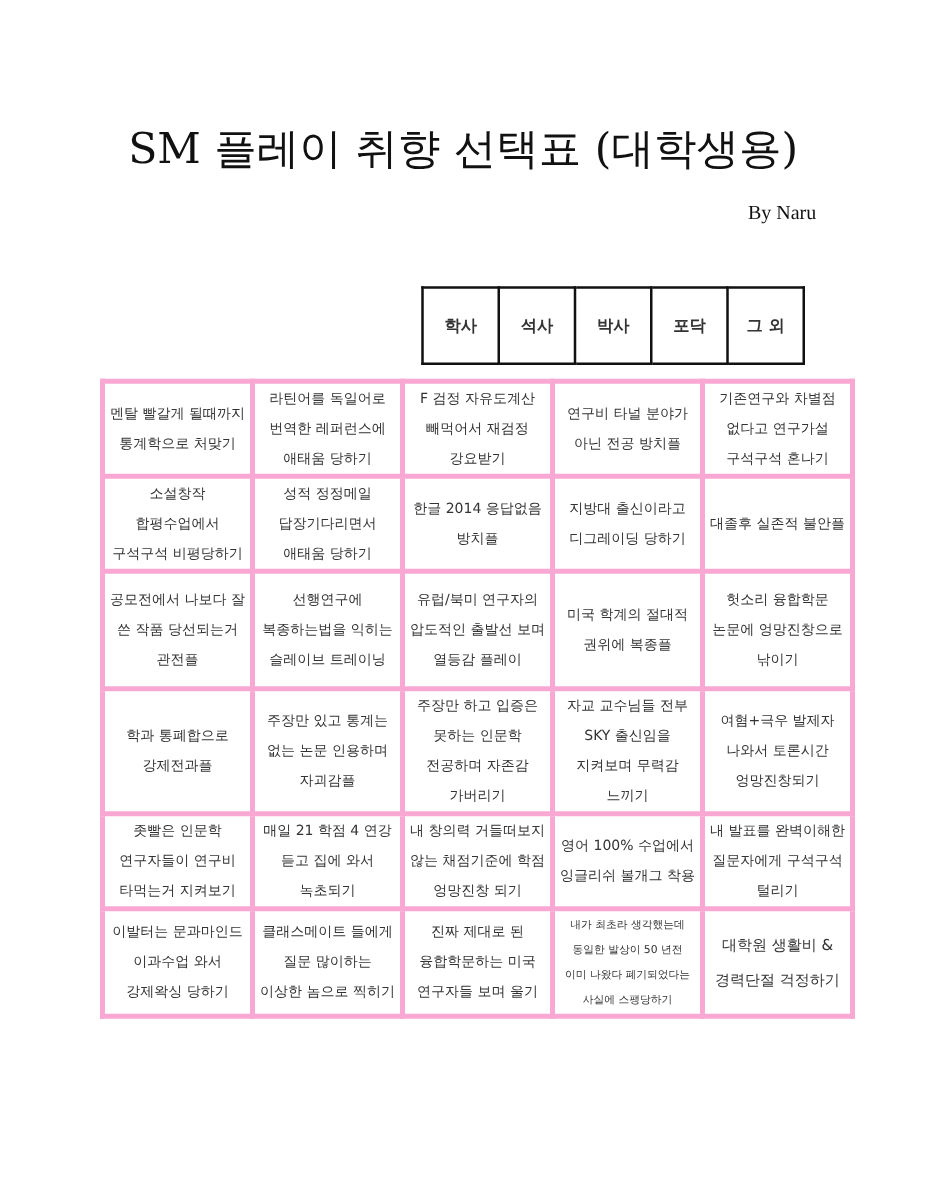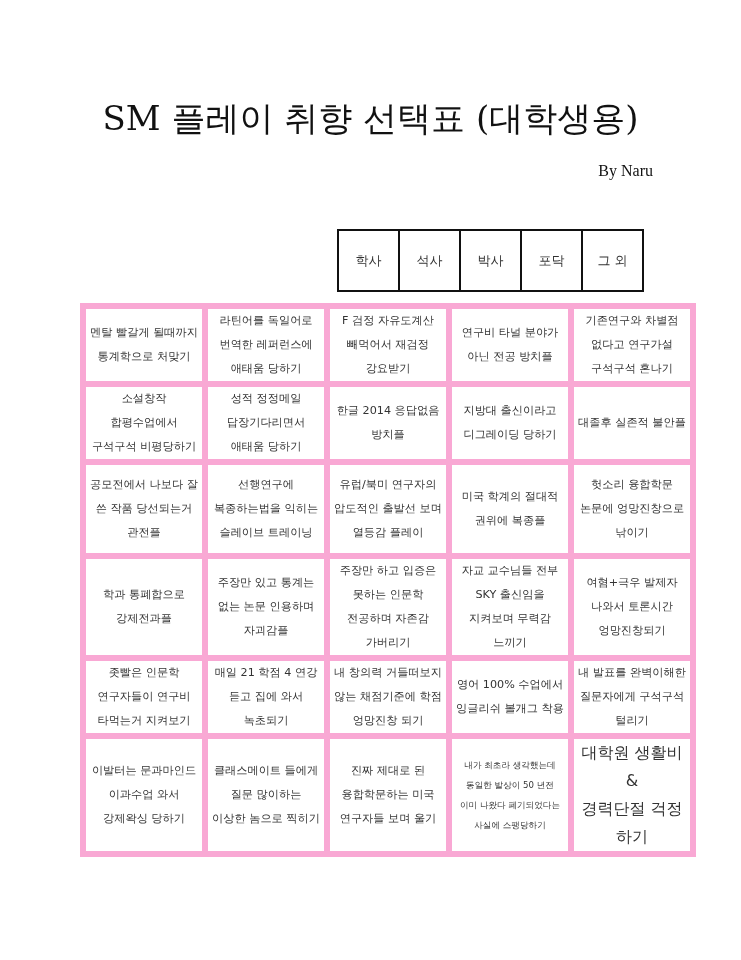--- a/index.html
+++ b/index.html
@@ -4,30 +4,30 @@
 <style>
   html, body { margin: 0; padding: 0; background: #ffffff; }
   body { width: 741px; height: 960px; position: relative; overflow: hidden;
          font-family: "DejaVu Sans", sans-serif; color: #222; }
   .title { position: absolute; left: 0; top: 96px; width: 741px; text-align: center;
            font-family: "DejaVu Serif", serif; font-size: 34px; font-weight: normal;
            color: #111; letter-spacing: 0px; margin: 0; }
   .author { position: absolute; right: 88px; top: 162px;
             font-family: "Liberation Serif", serif; font-size: 16px; color: #111; }
   .degree-table { position: absolute; left: 337px; top: 229px; border-collapse: collapse;
-                  border: 2.5px solid #111; }
+                  border: 2.5px solid #111; font-weight: bold; }
   .degree-table td { width: 59px; height: 59px; border: 2px solid #111; text-align: center;
                      font-size: 13px; color: #333; padding: 0; }
   .bingo { position: absolute; left: 80px; top: 303px; border-collapse: collapse;
            border: 2.5px solid #111; table-layout: fixed; }
-  .bingo td { border: 6px solid #f9a8d4; text-align: center; vertical-align: middle;
+  .bingo td { border: 4px solid #f9a8d4; text-align: center; vertical-align: middle;
               font-size: 11.2px; line-height: 24px; color: #333; padding: 0 2px;
               white-space: pre-line; width: 112px; }
   .bingo td.small { font-size: 8.6px; line-height: 20px; margin-left: 24px; }
-  .bingo td.big { font-size: 16px; line-height: 28px; }
+  .bingo td.big { font-size: 12px; line-height: 28px; }
 </style>
 </head>
 <body>
 
 <h1 class="title">SM 플레이 취향 선택표 (대학생용)</h1>
 <div class="author">By Naru</div>
 
 <table class="degree-table">
   <tbody>
       <tr>

